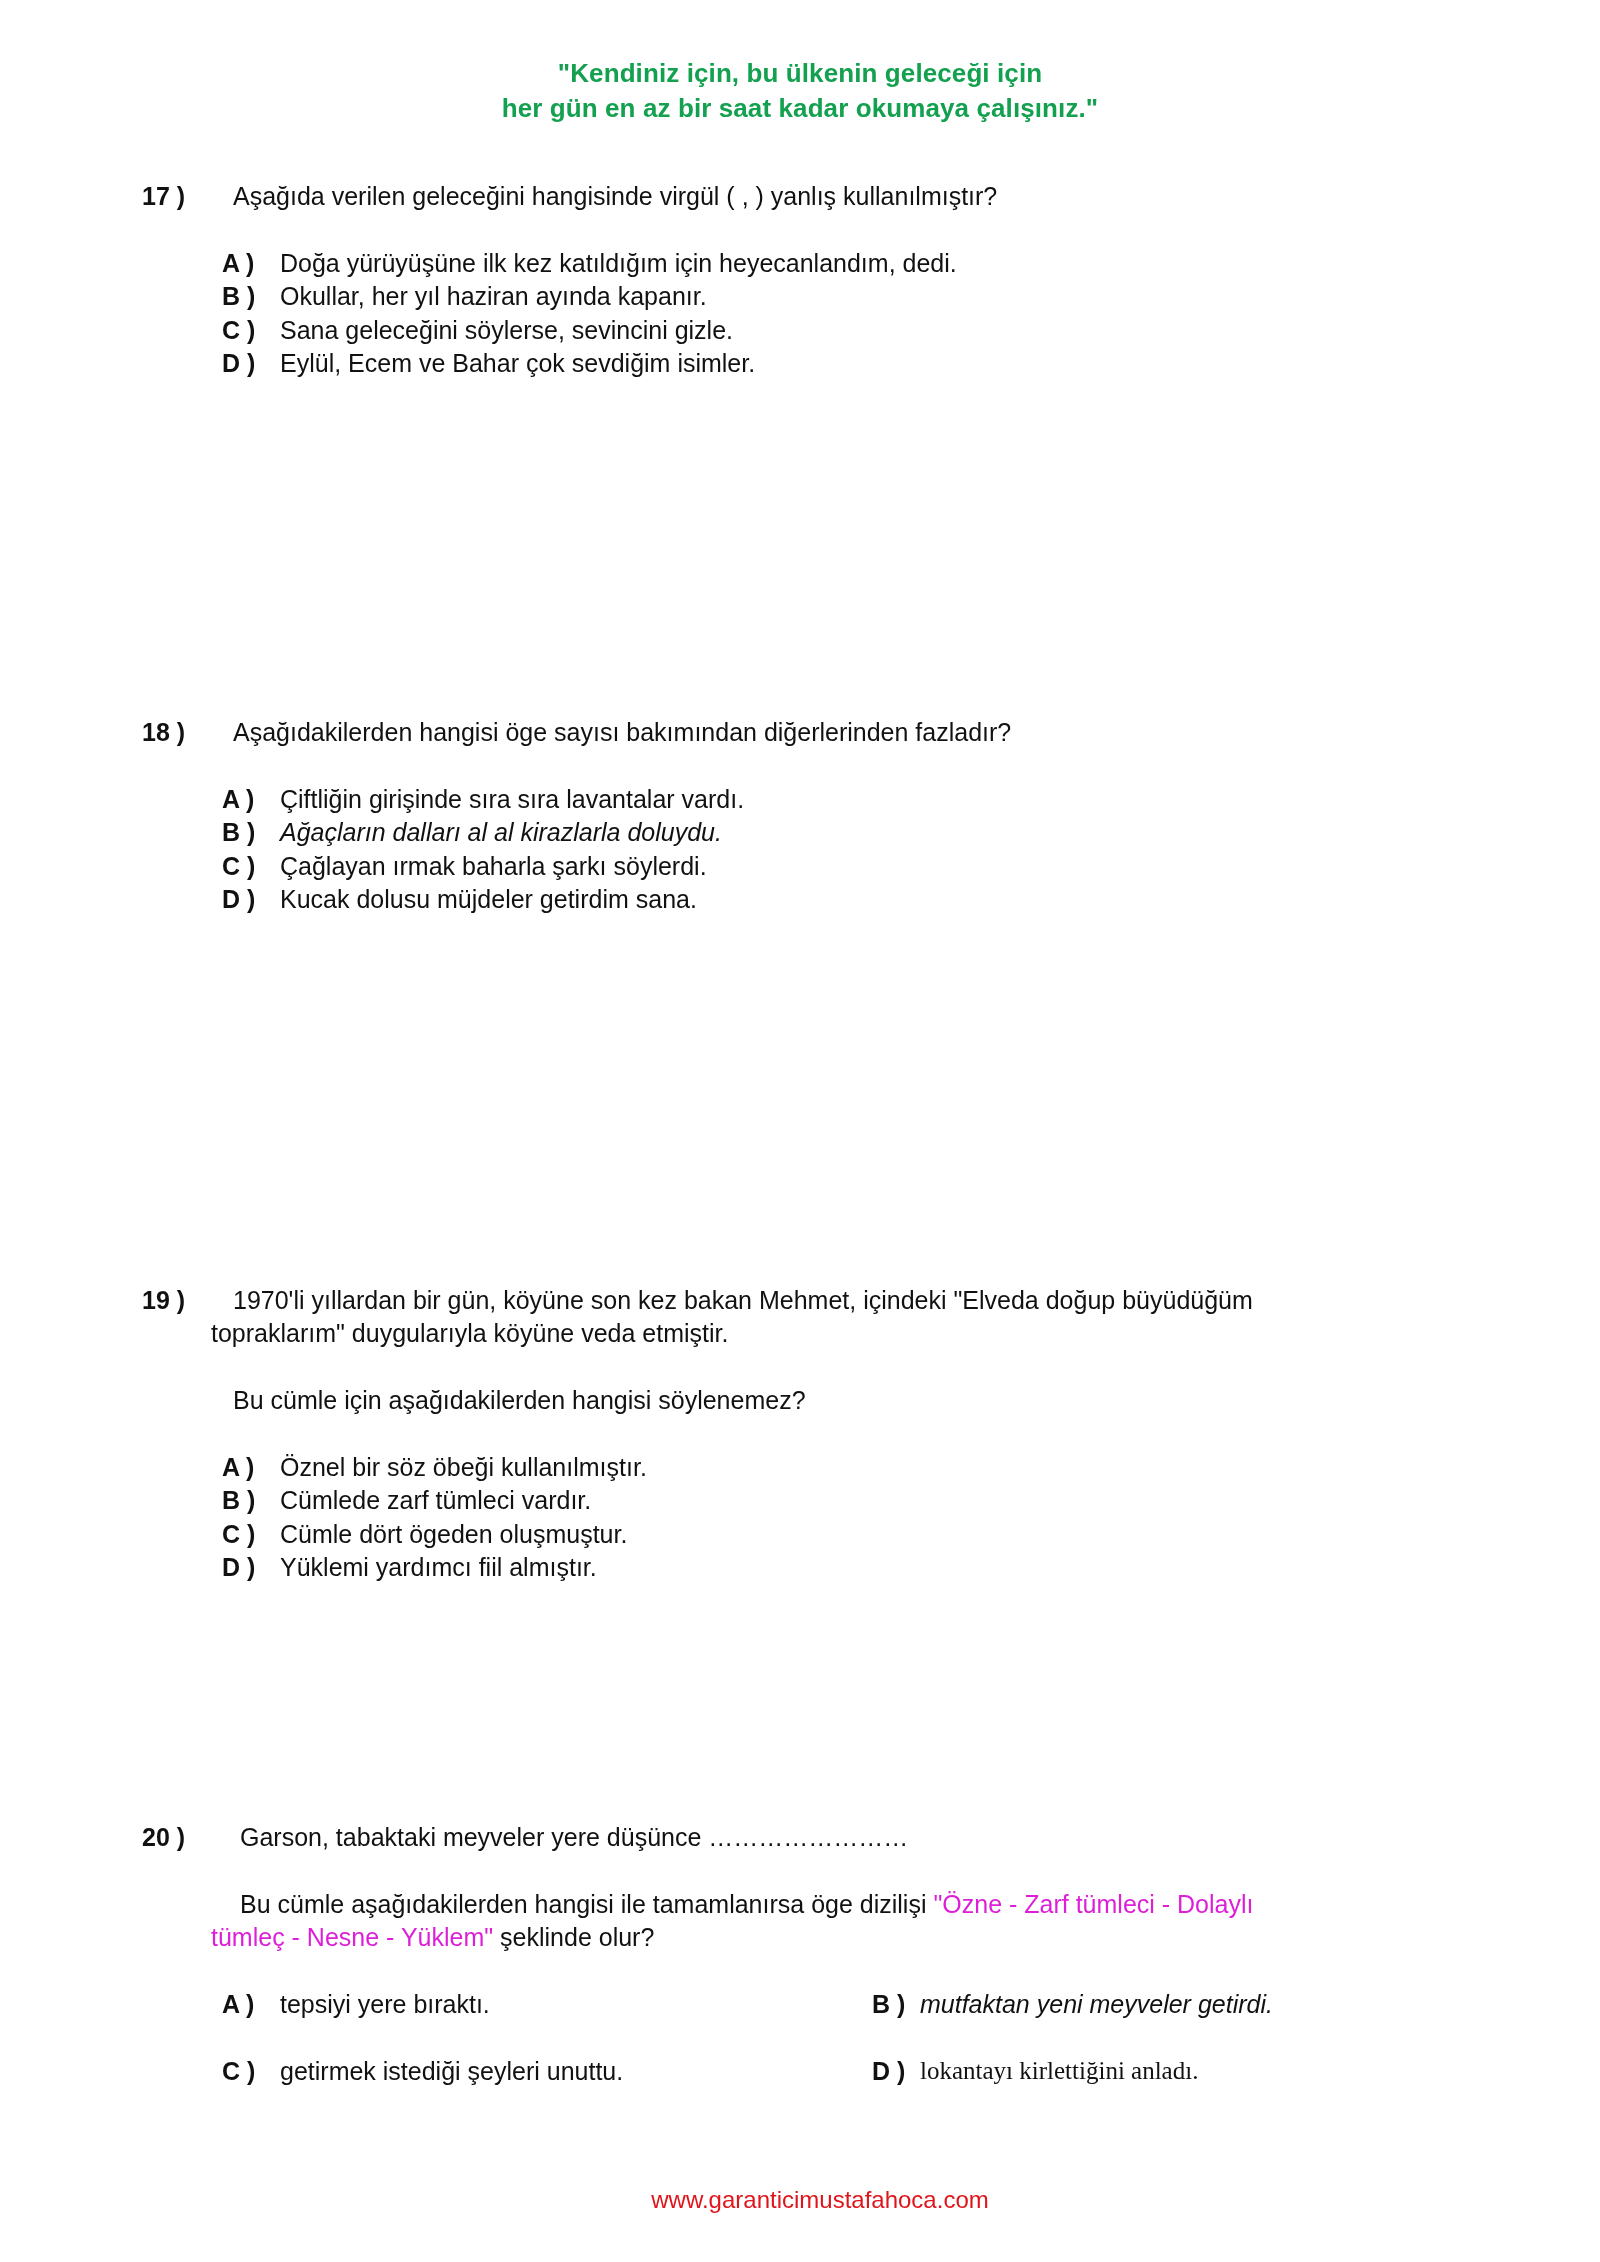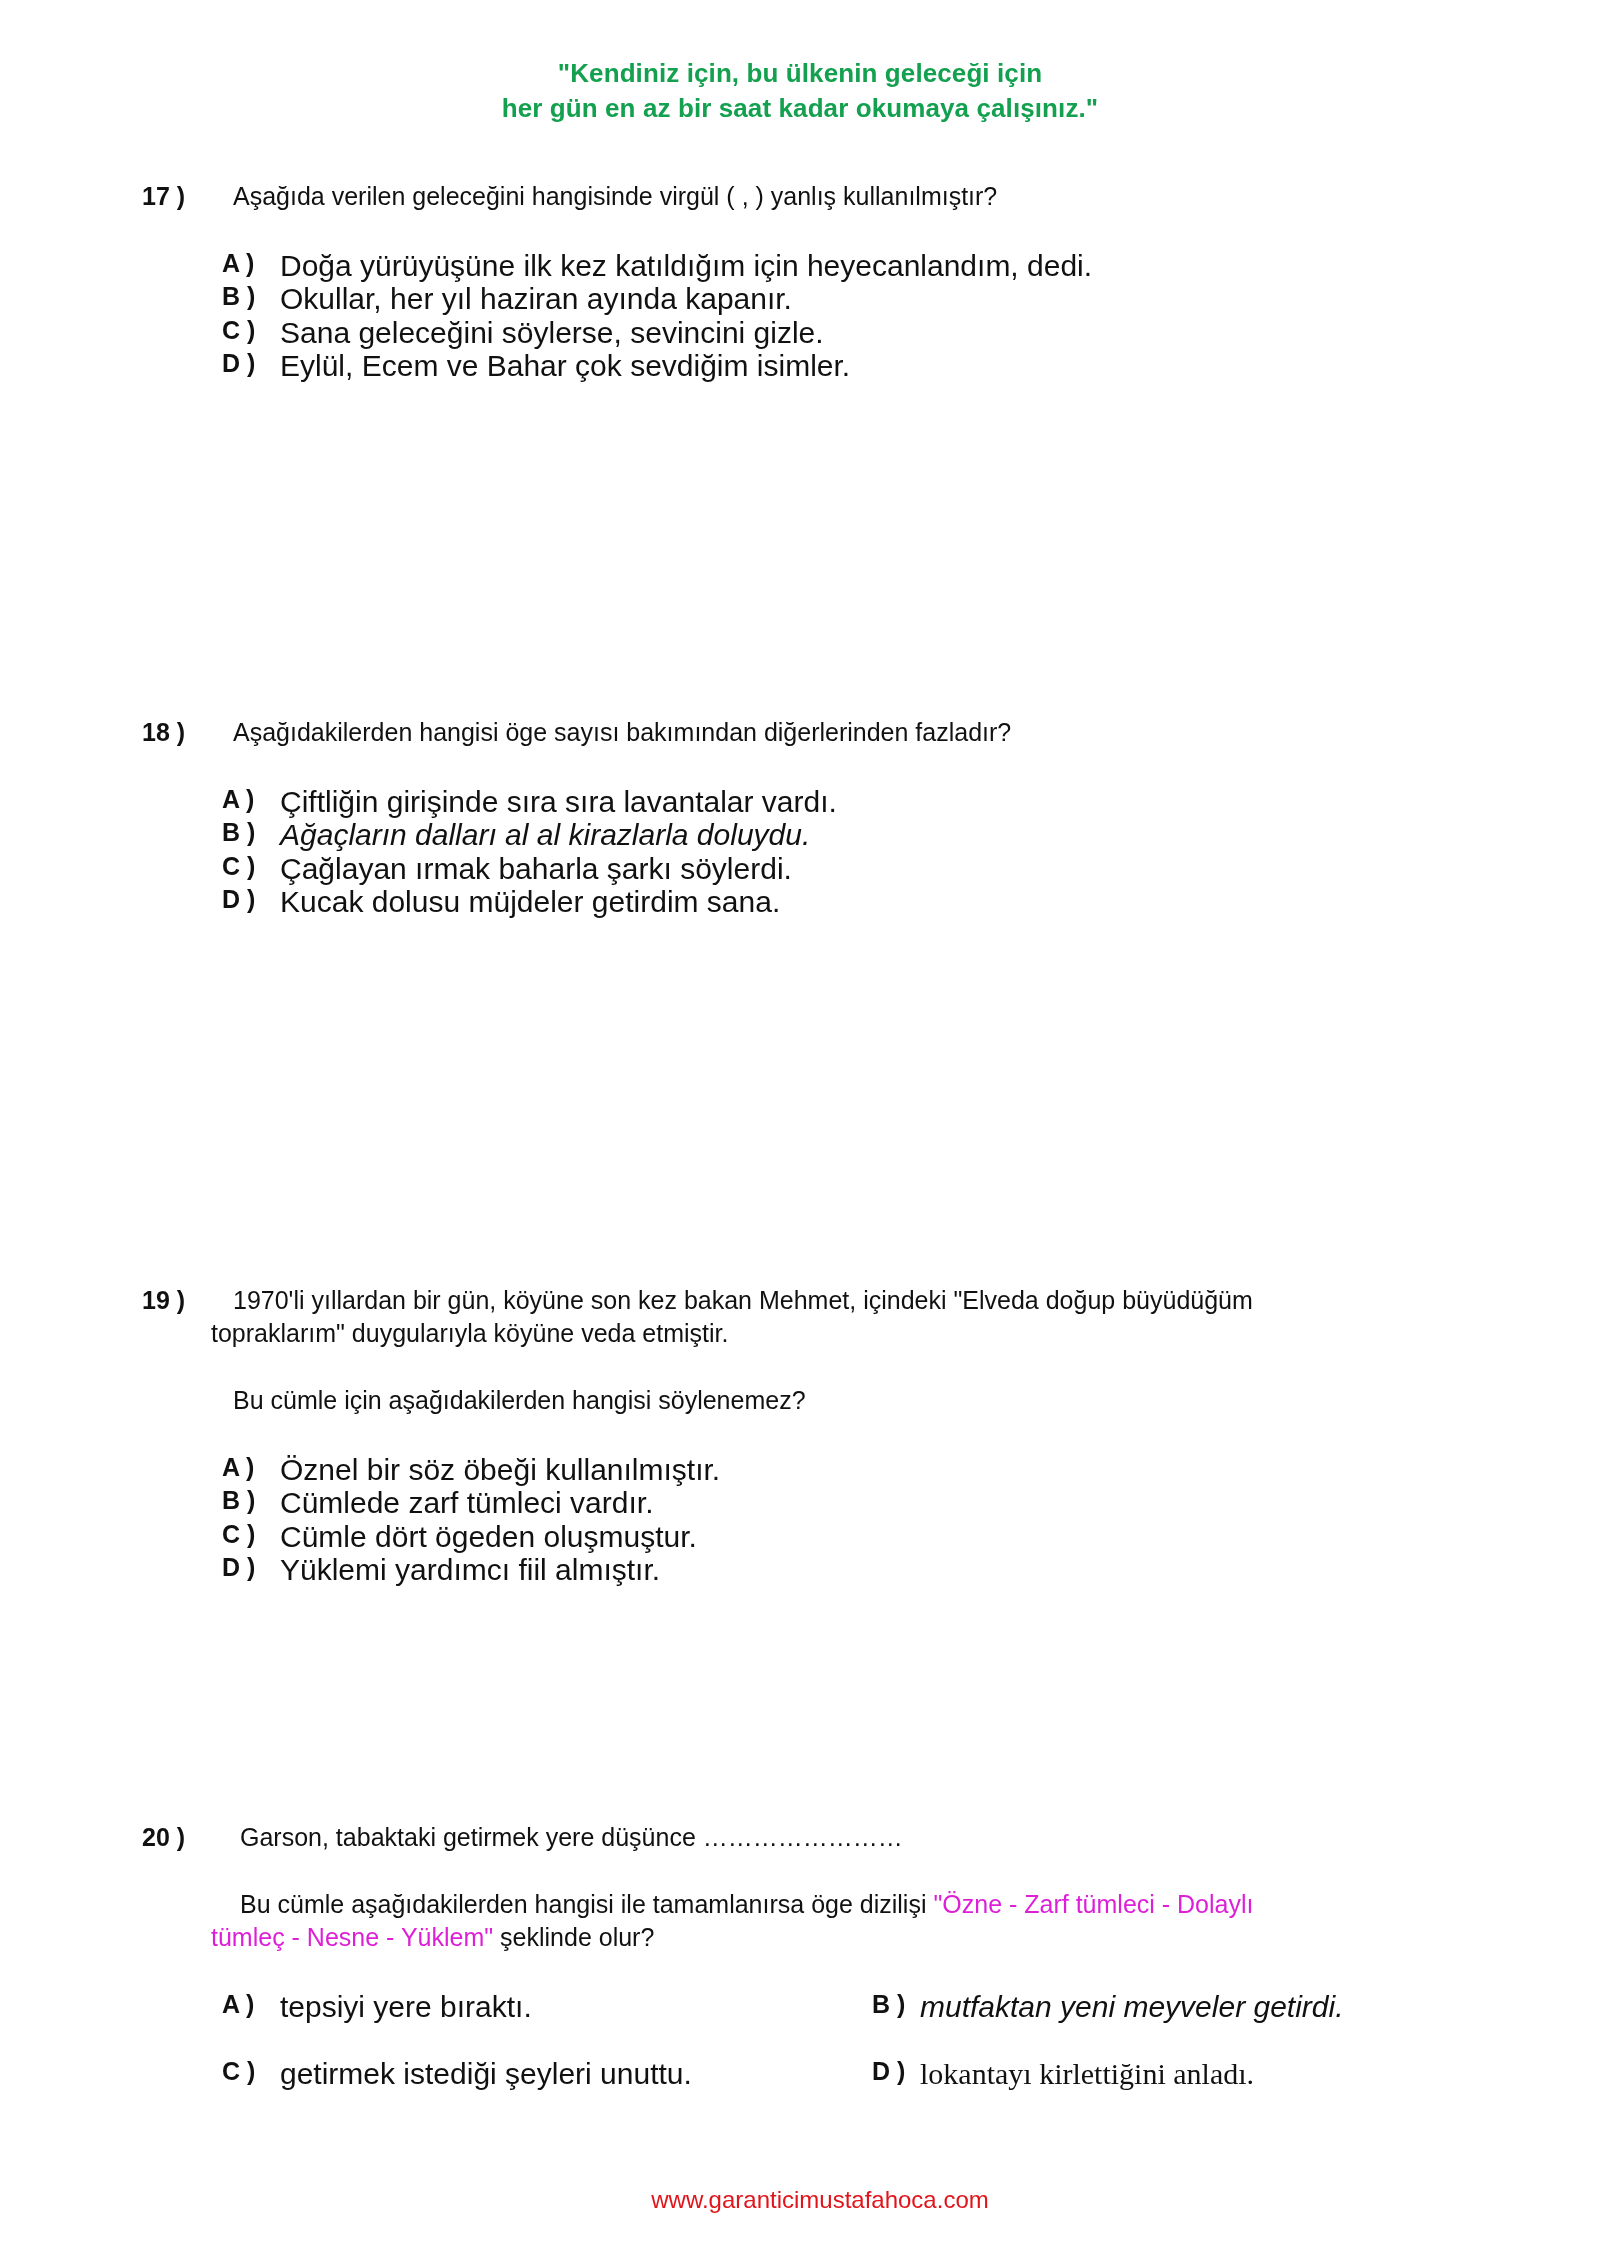--- a/index.html
+++ b/index.html
@@ -36,21 +36,21 @@
       font-size: 25px;
       white-space: nowrap;
     }
     .opt-letter {
       position: absolute;
       font-weight: bold;
       font-size: 25px;
     }
     .opt-text {
       position: absolute;
-      font-size: 30px;
+      font-size: 25px;
       white-space: nowrap;
     }
     .magenta { color: #dd1fd8; }
     .footer {
       position: absolute;
       left: 0;
       width: 1600px;
       text-align: center;
       font-size: 24px;
       color: #e0151b;
@@ -110,21 +110,21 @@
 
   <div class="opt-letter" style="top:1520px; left:222px;">C )</div>
   <div class="opt-text" style="top:1520px; left:280px;">Cümle dört ögeden oluşmuştur.</div>
 
   <div class="opt-letter" style="top:1553px; left:222px;">D )</div>
   <div class="opt-text" style="top:1553px; left:280px;">Yüklemi yardımcı fiil almıştır.</div>
 </section>
 
 <section>
   <div class="qnum" style="top:1823px;">20 )</div>
-  <div class="qtext" style="top:1823px; left:240px;">Garson, tabaktaki getirmek yere düşünce ……………………</div>
+  <div class="qtext" style="top:1823px; left:240px;">Garson, tabaktaki meyveler yere düşünce ……………………</div>
 
   <div class="qtext" style="top:1890px; left:240px;">
     <span>Bu cümle aşağıdakilerden hangisi ile tamamlanırsa öge dizilişi </span><span class="magenta">"Özne - Zarf tümleci - Dolaylı</span>
   </div>
   <div class="qtext" style="top:1923px; left:211px;">
     <span class="magenta">tümleç - Nesne - Yüklem"</span><span> şeklinde olur?</span>
   </div>
 
   <div class="opt-letter" style="top:1990px; left:222px;">A )</div>
   <div class="opt-text" style="top:1990px; left:280px;">tepsiyi yere bıraktı.</div>

